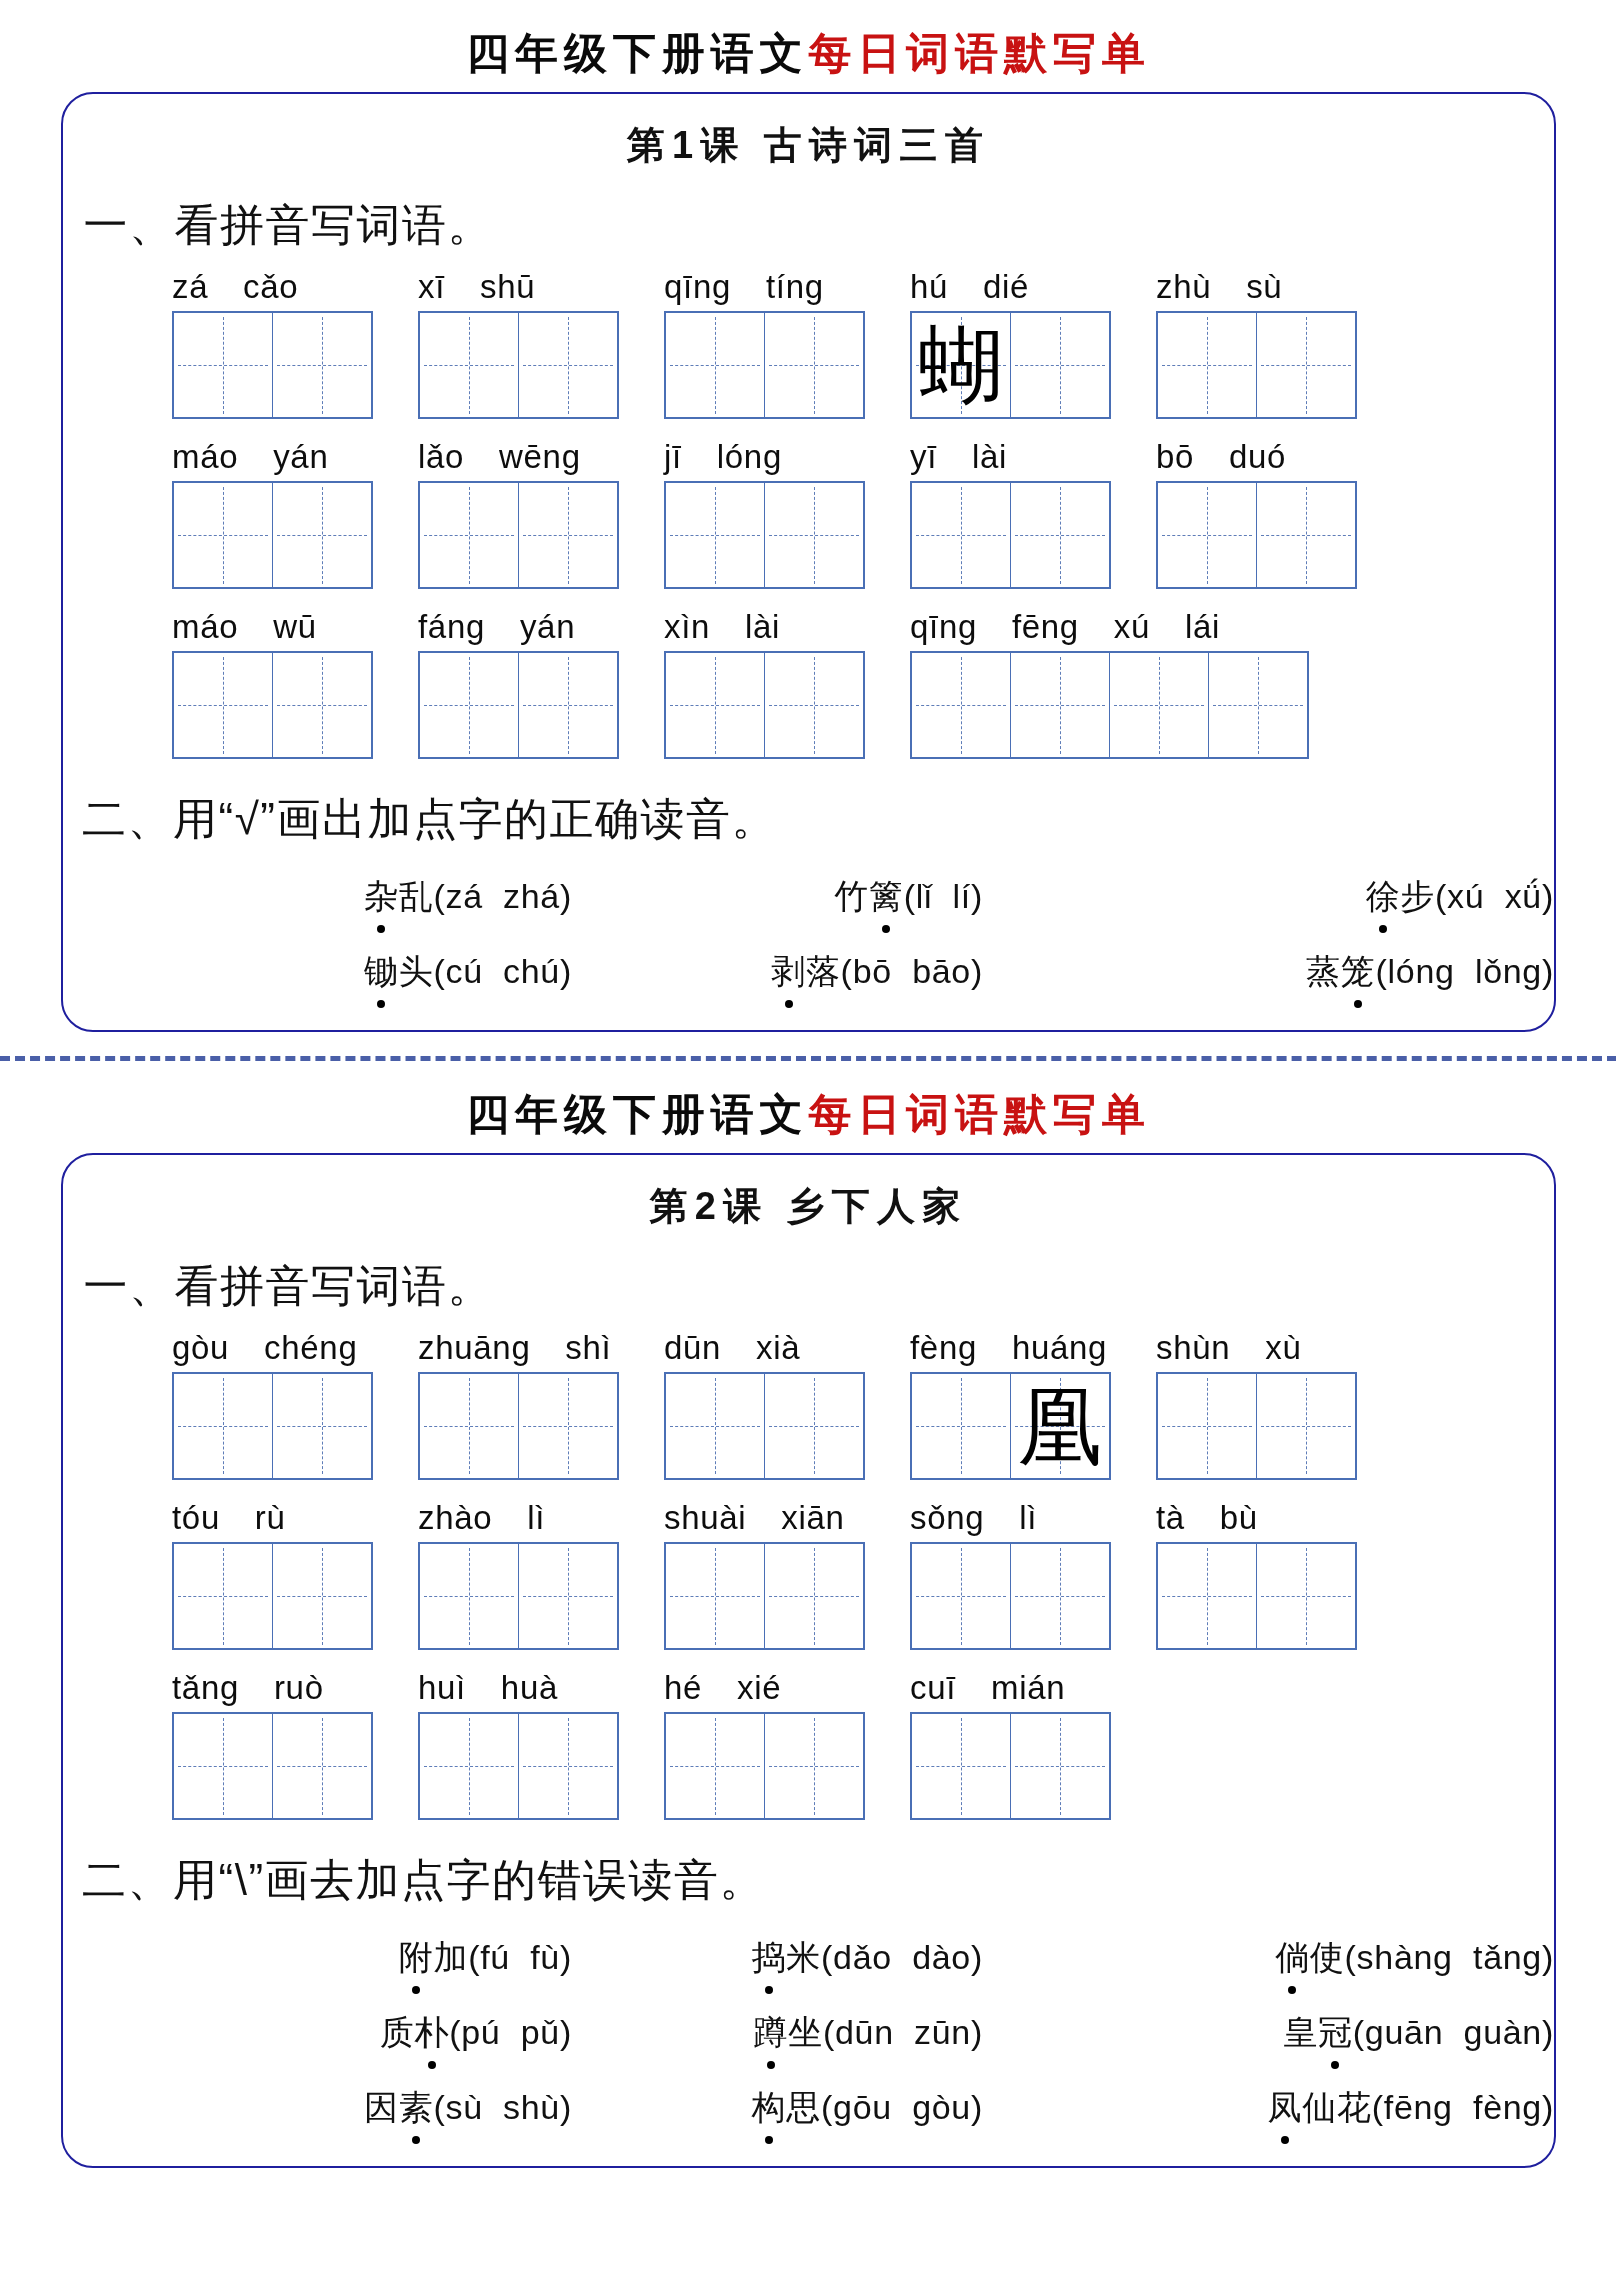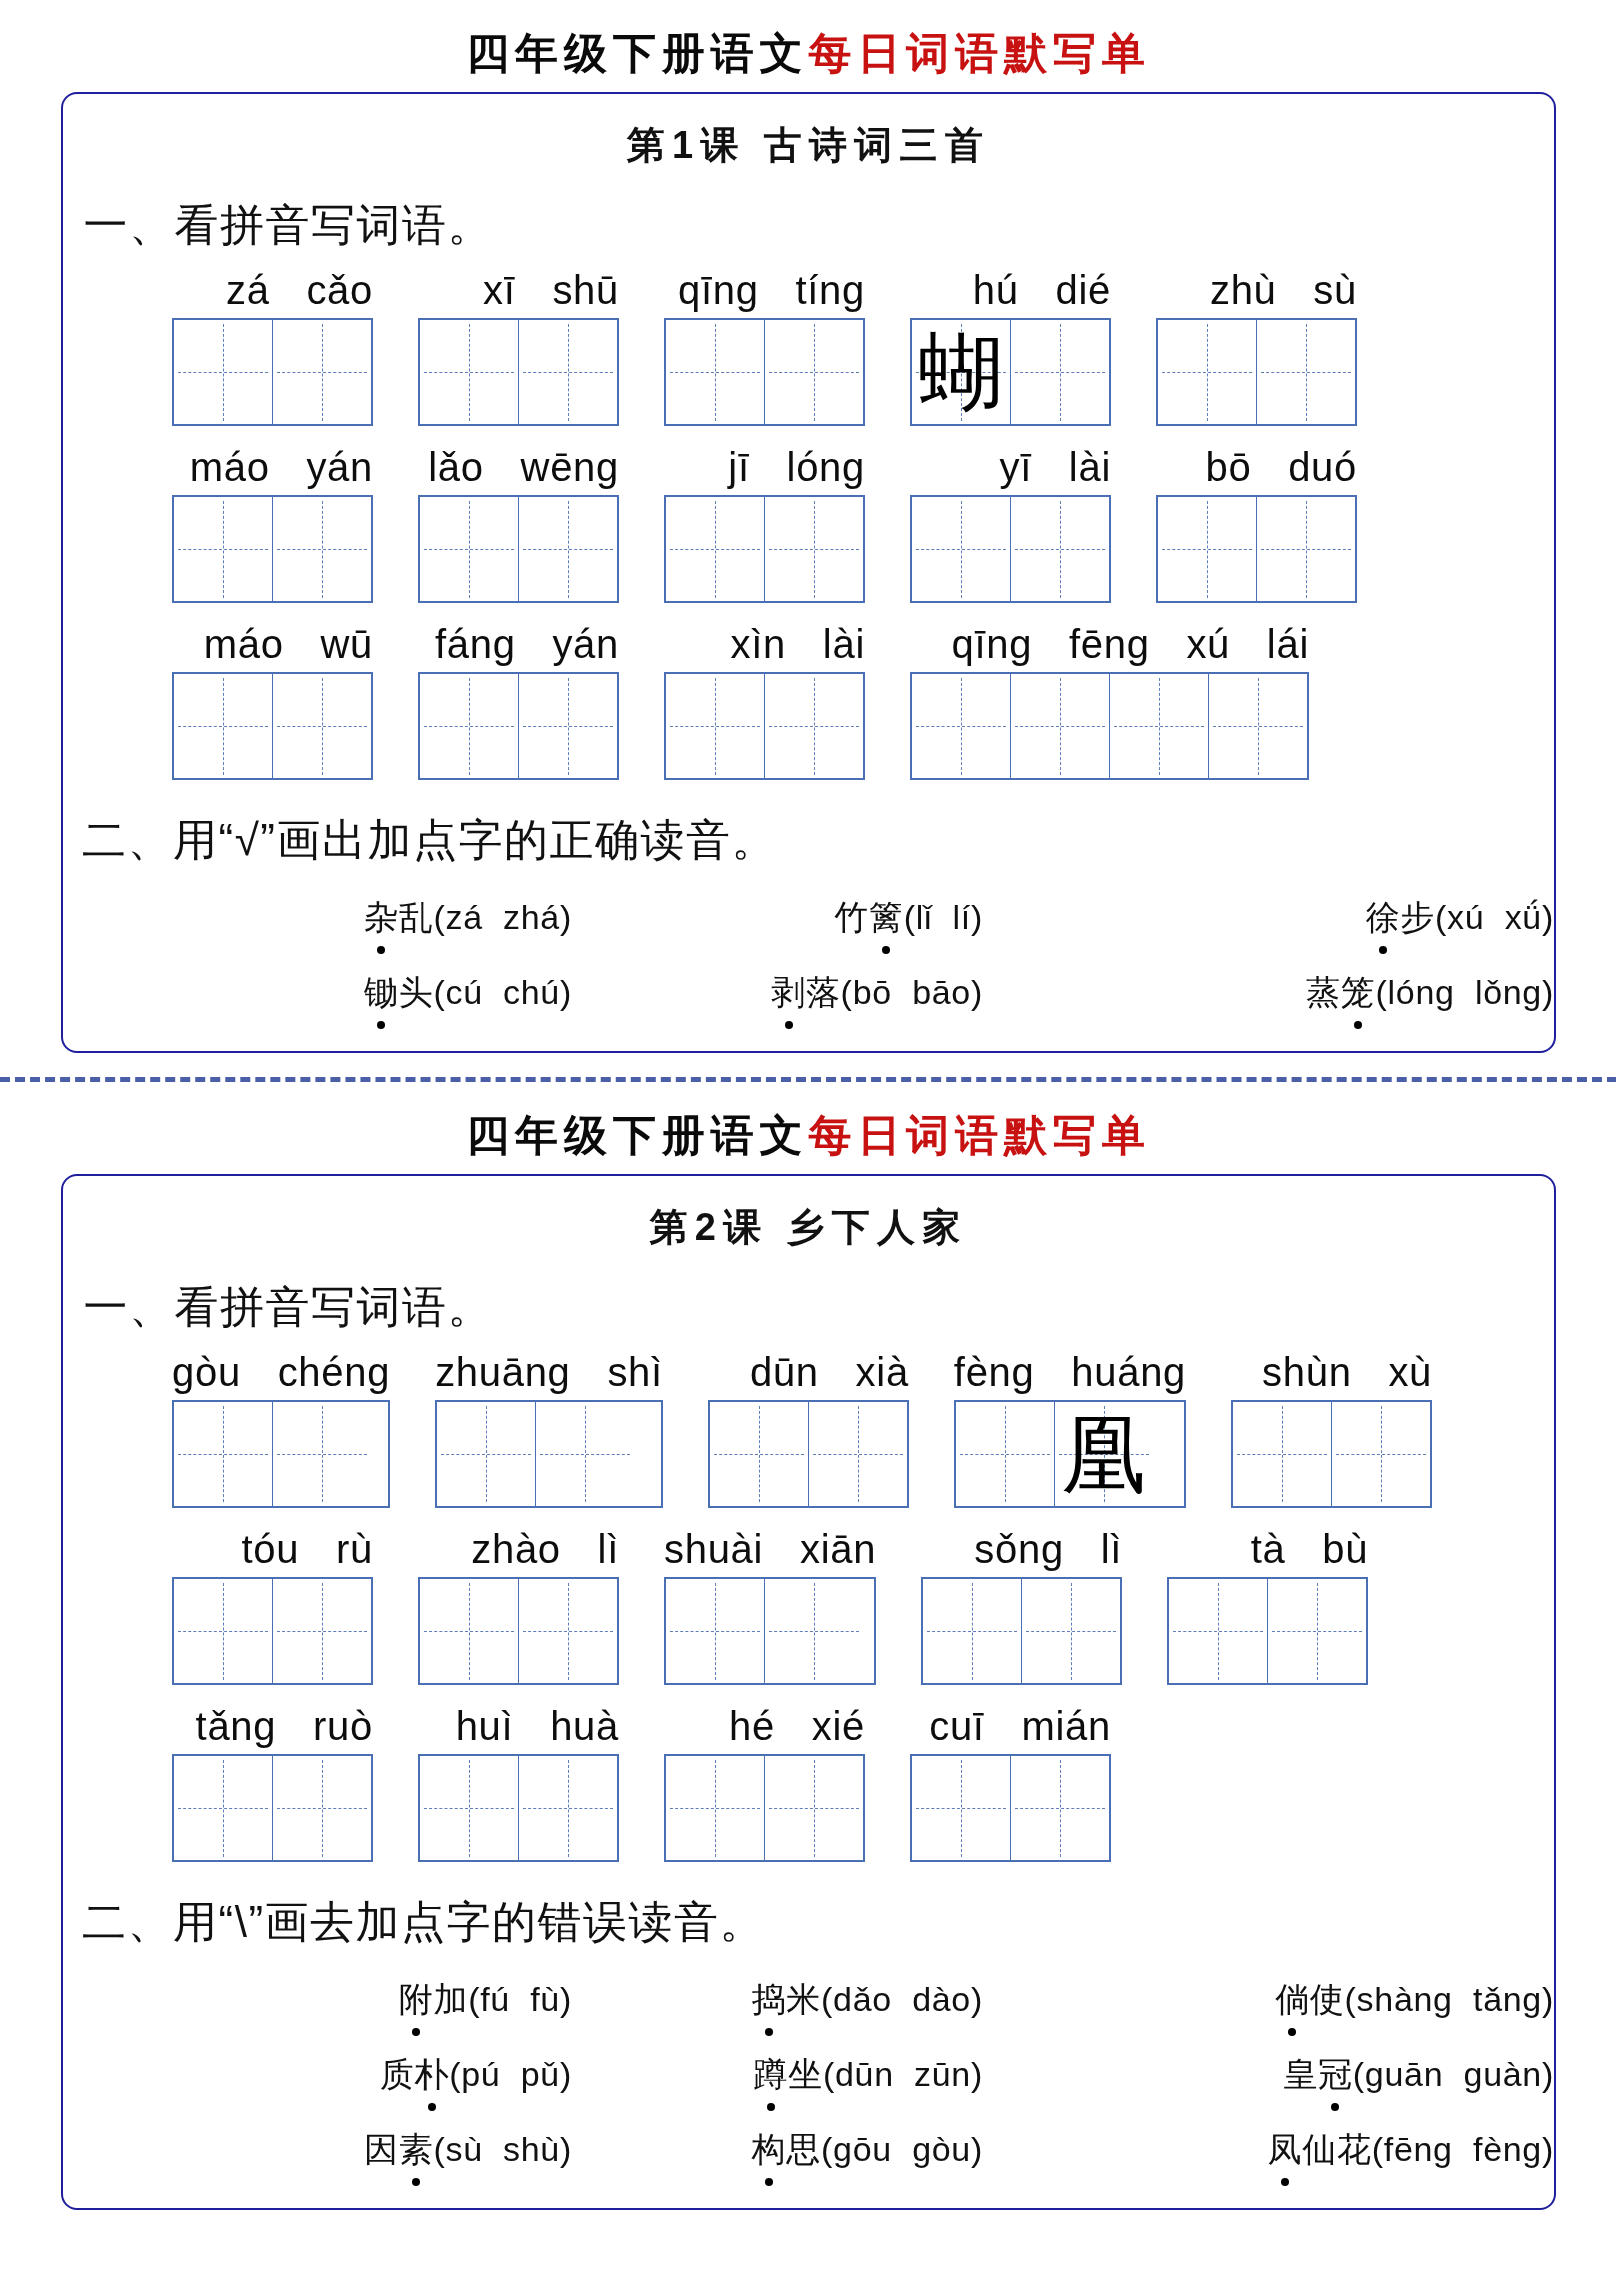--- a/index.html
+++ b/index.html
@@ -23,21 +23,21 @@
   }
   .t-black{color:#0a0a0a;}
   .t-red{color:#c81212;}
 
   
   .panel{
     box-sizing:border-box;
     width:1495px;
     margin:0 auto;
     border:2.9px solid #1f1f9e;
-    border-radius:16px;
+    border-radius:32px;
     padding:16px 0 35px 0;
     background:#fff;
   }
   .lesson-title{
     margin:10.3px 0 25px 0;
     text-align:center;
     font-size:38px;
     font-weight:bold;
     letter-spacing:7.3px;
   }
@@ -51,22 +51,22 @@
   
   .units-row{
     display:flex;
     gap:45px;
     padding-left:109px;
     margin-bottom:19px;
     align-items:flex-end;
   }
   .unit{display:flex;flex-direction:column;}
   .pinyin{
-    text-align:right;
-    font-size:40px;
+    text-align:left;
+    font-size:33px;
     letter-spacing:0.7px;
     word-spacing:25px;
     margin-bottom:5.1px;
     white-space:nowrap;
     color:#0d0d0d;
   }
   .tzg{
     display:flex;
     border:2.2px solid #4a6fb5;
     background:#fff;

